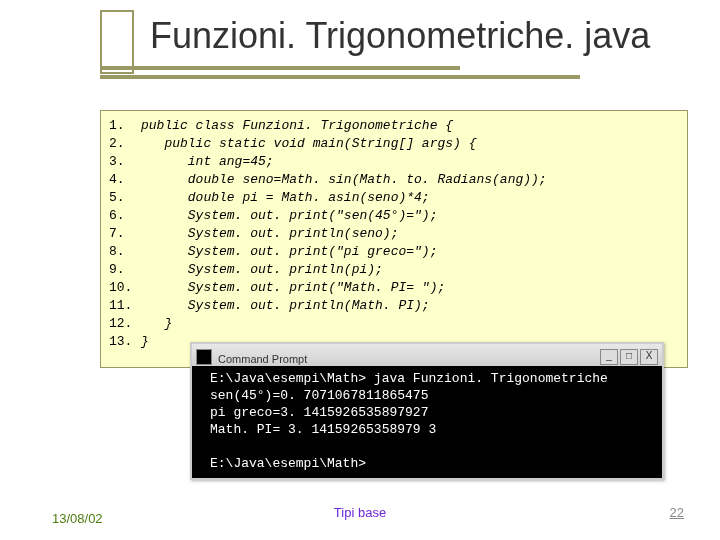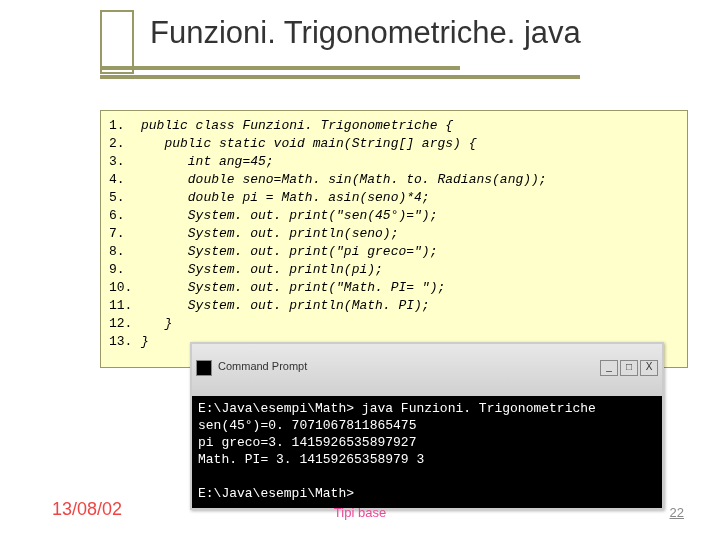--- a/index.html
+++ b/index.html
@@ -16,21 +16,21 @@
     left: 100px;
     top: 10px;
     width: 30px;
     height: 60px;
     border: 2px solid #999966;
   }
   .title {
     position: absolute;
     left: 150px;
     top: 15px;
-    font-size: 31px;
+    font-size: 36px;
     color: #333;
   }
   .underline-short {
     position: absolute;
     left: 100px;
     top: 66px;
     width: 360px;
     height: 4px;
     background: #999966;
   }
@@ -67,22 +67,22 @@
     border: 2px solid #cccccc;
     box-shadow: 1px 1px 3px rgba(0,0,0,0.3);
     font-family: Tahoma, sans-serif;
     font-size: 11px;
     background: #000;
   }
   .term-title {
     background: linear-gradient(#e8e8e8,#d0d0d0);
     height: 20px;
     display: flex;
-    align-items: flex-start;
-    padding: 16px 4px;
+    align-items: flex-end;
+    padding: 1px 4px;
     color: #333;
   }
   .term-title .tt-icon {
     width: 14px; height: 14px;
     background: #000;
     border: 1px solid #888;
     margin-right: 6px;
     display: inline-block;
   }
   .term-title .wbtns {
@@ -98,39 +98,39 @@
     line-height: 12px;
     text-align: center;
     font-family: Arial;
   }
   .term-body {
     background: #000;
     color: #fff;
     font-family: "Courier New", monospace;
     font-size: 13px;
     line-height: 17px;
-    padding: 4px 6px;
+    padding: 4px 18px;
     white-space: pre;
     height: 104px;
     border-radius: 15px;
   }
   .footer-date {
     position: absolute;
     left: 52px;
-    bottom: 20px;
-    font-size: 18px;
-    color: #ef4444;
+    bottom: 14px;
+    font-size: 13px;
+    color: #4d7c0f;
   }
   .footer-center {
     position: absolute;
     left: 0; right: 0;
     bottom: 20px;
     text-align: center;
     font-size: 13px;
-    color: #ec4899;
+    color: #6d28d9;
   }
   .footer-page {
     position: absolute;
     right: 36px;
     bottom: 20px;
     font-size: 13px;
     color: #888;
     text-decoration: underline;
   }
 </style>

